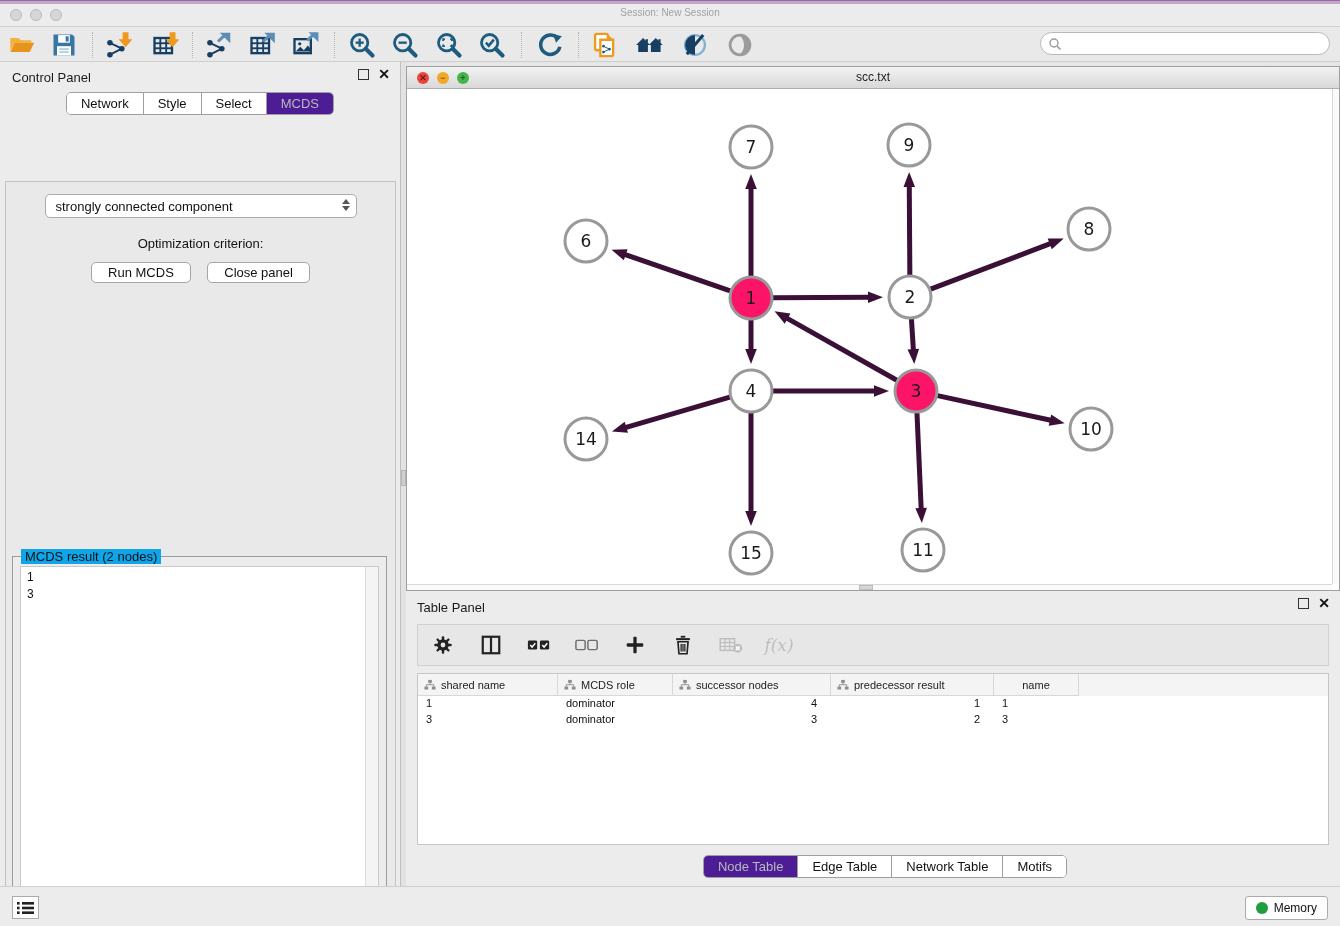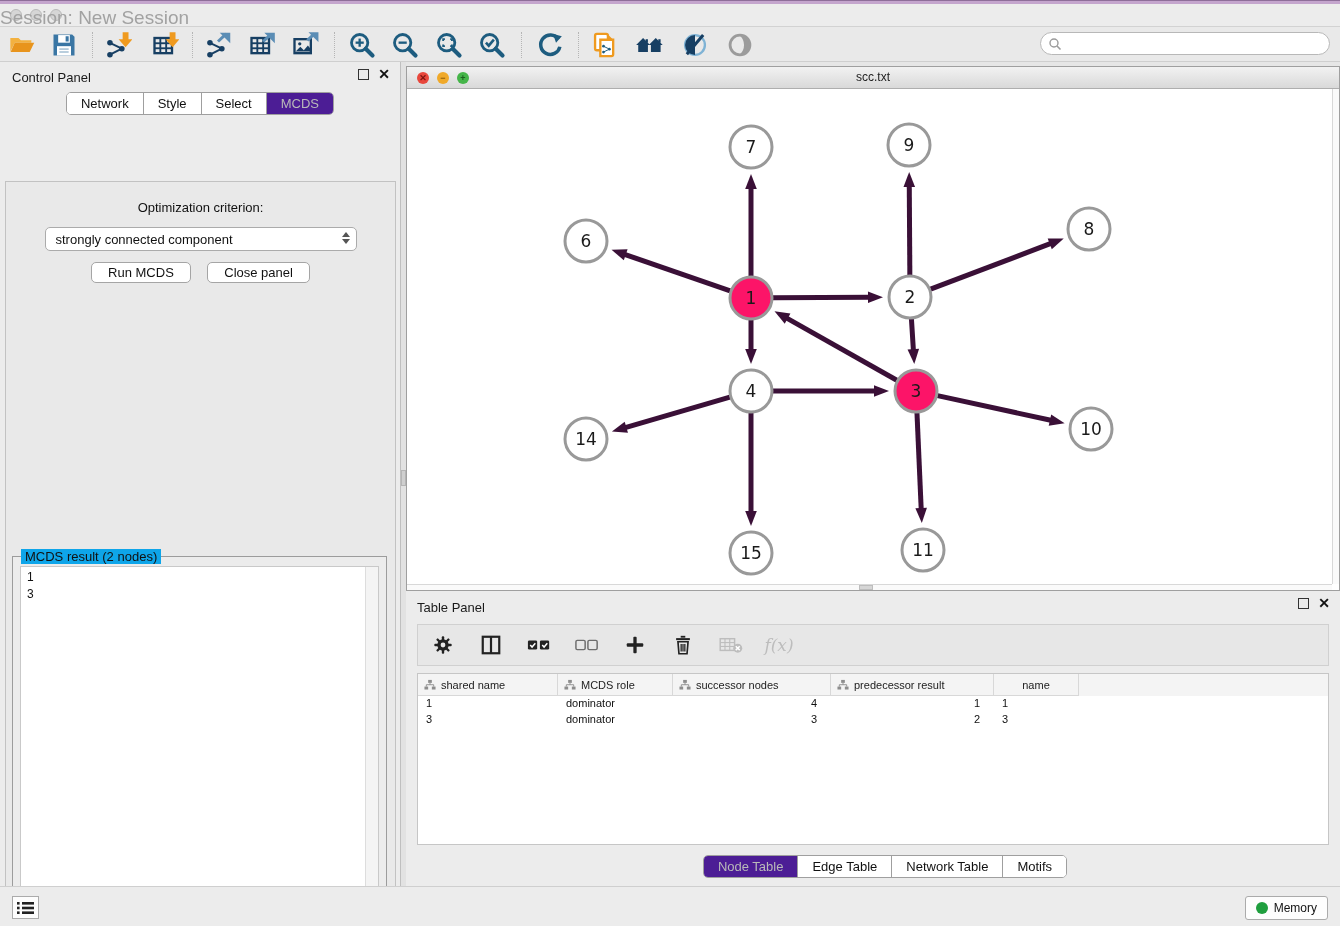--- a/index.html
+++ b/index.html
@@ -5,21 +5,21 @@
   * { margin:0; padding:0; box-sizing:border-box; }
   html,body { width:1340px; height:926px; font-family:"Liberation Sans", sans-serif; background:#e6e6e6; overflow:hidden; }
   #app { position:relative; width:1340px; height:926px; background:#e6e6e6; }
 
   
   #accent-strip { position:absolute; left:0; top:0; width:1340px; height:4px; background:#c4a5cd; border-top:1px solid #8e6e99; }
   #titlebar { position:absolute; left:0; top:4px; width:1340px; height:23px; background:#ececec; border-bottom:1px solid #d2d2d2; }
   .tl-group { position:absolute; left:10px; top:5px; display:flex; gap:8px; }
   .tl { width:12px; height:12px; border-radius:50%; }
   .tl.inactive { background:#d6d6d6; border:1px solid #b9b9b9; }
-  #main-title { position:absolute; left:0; top:3px; width:100%; text-align:left; font-size:19px; color:#a2a2a2; }
+  #main-title { position:absolute; left:0; top:3px; width:100%; text-align:center; font-size:10px; color:#a2a2a2; }
 
   
   #toolbar { position:absolute; left:0; top:27px; width:1340px; height:35px; background:#e9e9e9; border-bottom:1px solid #cfcfcf; }
   .tb-icon { position:absolute; top:3px; width:34px; height:30px; display:flex; align-items:center; justify-content:center; cursor:pointer; }
   .tb-sep { position:absolute; top:5px; width:1px; height:26px; border-left:1px dotted #b5b5b5; }
   #search-wrap { position:absolute; left:1040px; top:5px; width:290px; height:23px; background:#fff; border:1px solid #b8b8b8; border-radius:12px; display:flex; align-items:center; padding-left:7px; }
   #search-input { border:none; outline:none; flex:1; height:18px; font-size:12px; background:transparent; }
 
   
   #control-panel { position:absolute; left:0; top:62px; width:401px; height:824px; background:#ececec; border-right:1px solid #bfbfbf; }
@@ -264,28 +264,28 @@
         <div class="close-btn">✕</div>
       </div>
     </div>
     <div id="cp-tabs"><span class="tabset" id="cp-tabset">
           <span class="tab">Network</span>
           <span class="tab">Style</span>
           <span class="tab">Select</span>
           <span class="tab current">MCDS</span>
         </span></div>
     <div id="cp-body">
-      <div id="opt-label">Optimization criterion:</div>
       <div id="criterion-select">
         <span>strongly connected component</span>
         <span class="stepper">
             <i class="up"></i>
             <i class="dn"></i>
           </span>
       </div>
+      <div id="opt-label">Optimization criterion:</div>
       <div id="cp-buttons">
         <span class="aqua-btn">Run MCDS</span>
         <span class="aqua-btn">Close panel</span>
       </div>
       <div id="mcds-result">
         <div id="mcds-legend">MCDS result (2 nodes)</div>
         <div id="mcds-list">
           <div id="mcds-items">
               <div>1</div>
               <div>3</div>

